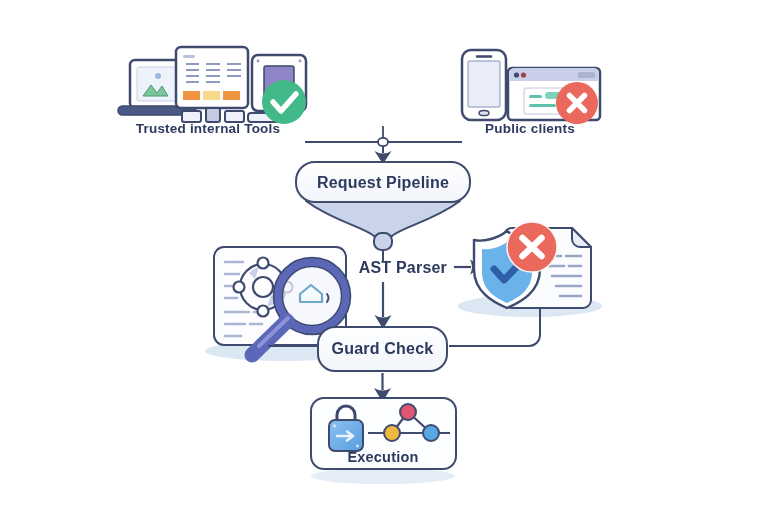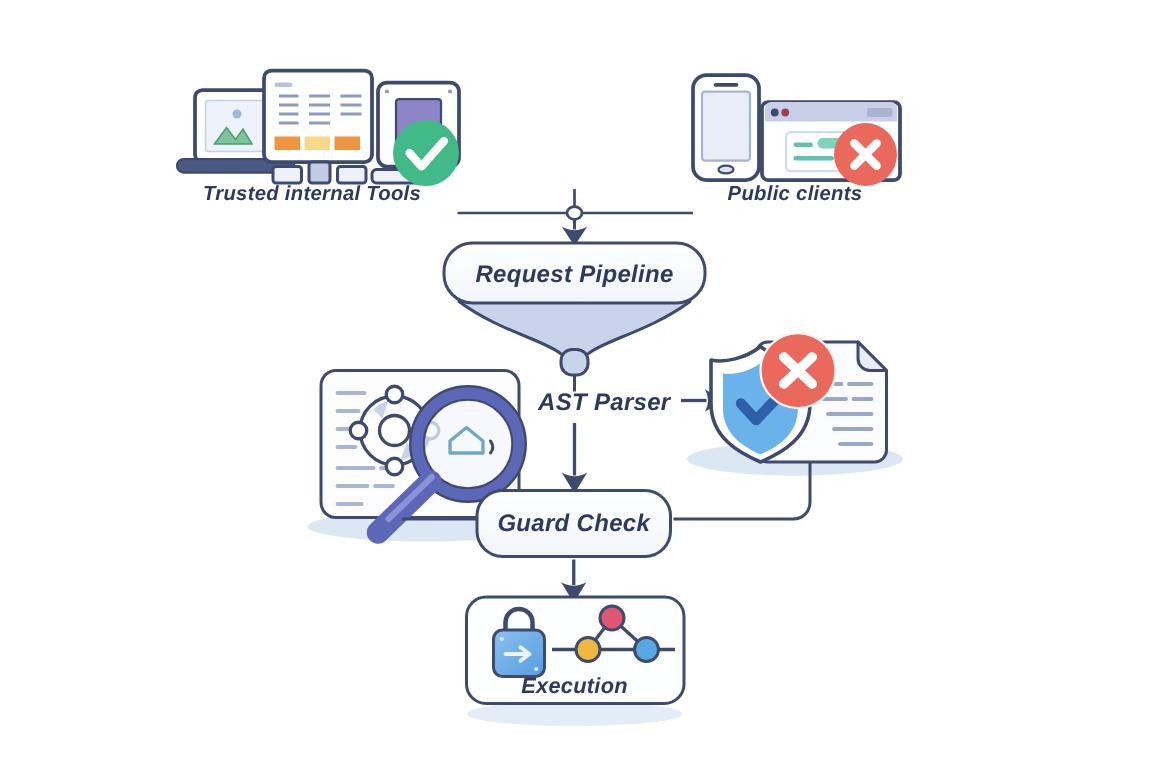--- a/index.html
+++ b/index.html
@@ -2,21 +2,20 @@
 <html><head>
 <meta charset="utf-8">
 <style>
   html,body{margin:0;padding:0;background:#ffffff;}
   .canvas{
     position:relative;
     width:768px;height:512px;
     background:#ffffff;
     font-family:"Liberation Sans", sans-serif;
     overflow:hidden;
-    font-style:italic;
   }
   svg{display:block;}
   text{
     font-family:"Liberation Sans", sans-serif;
     fill:#2d3a5e;
     font-weight:bold;
   }
   .caption{font-size:13.5px;letter-spacing:.2px;}
   .boxlabel{font-size:16px;letter-spacing:.2px;}
   .smalllabel{font-size:14.5px;letter-spacing:.2px;}

